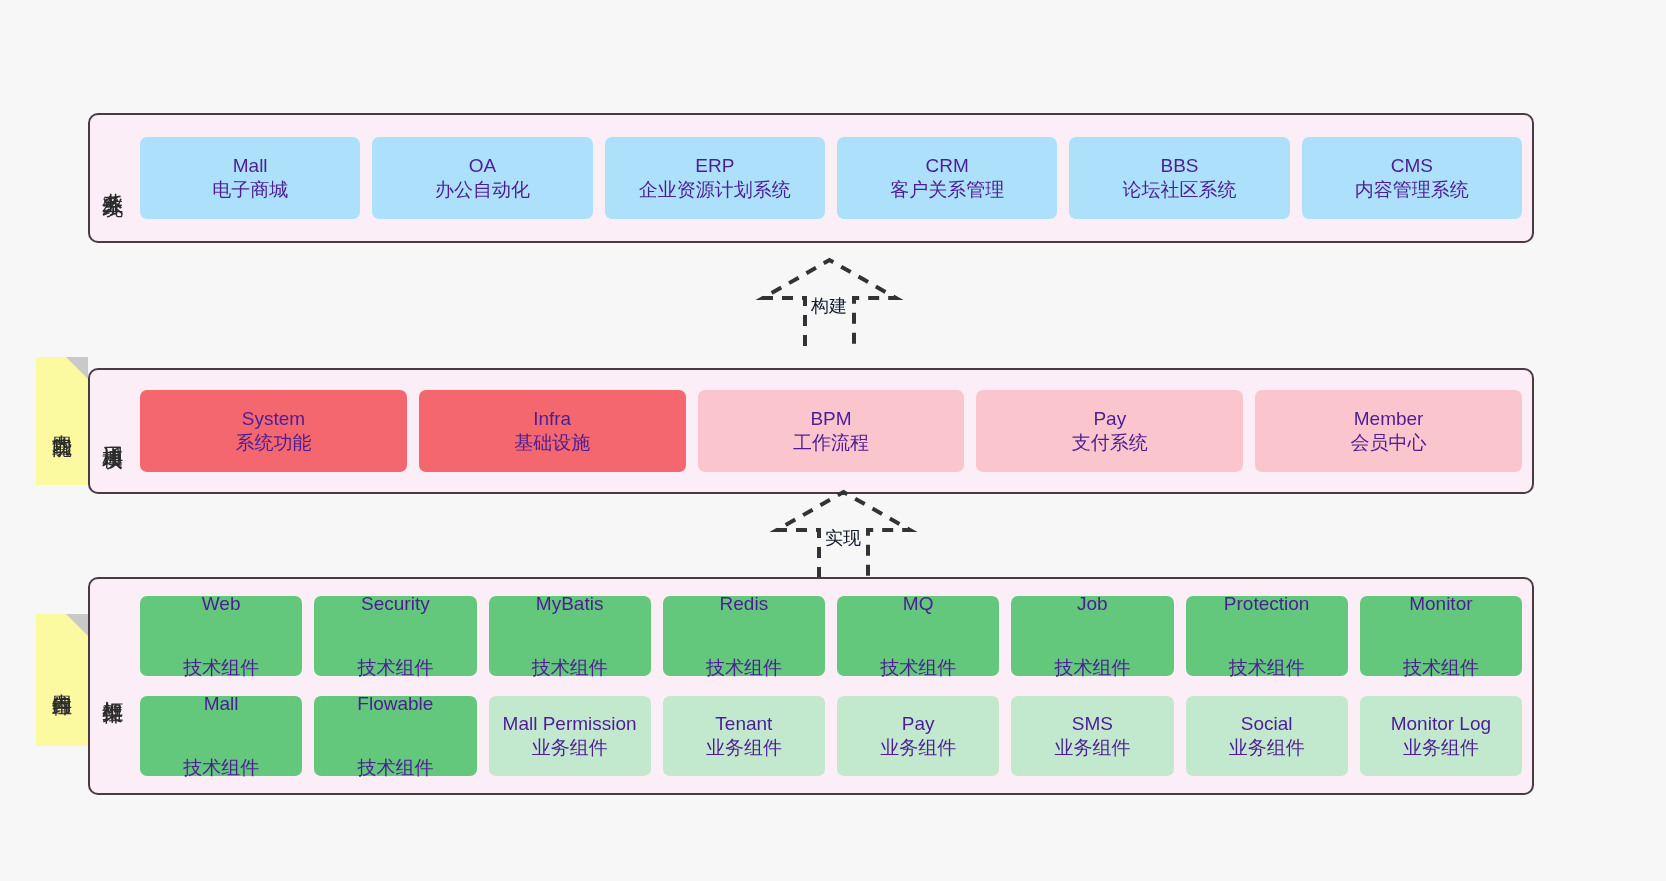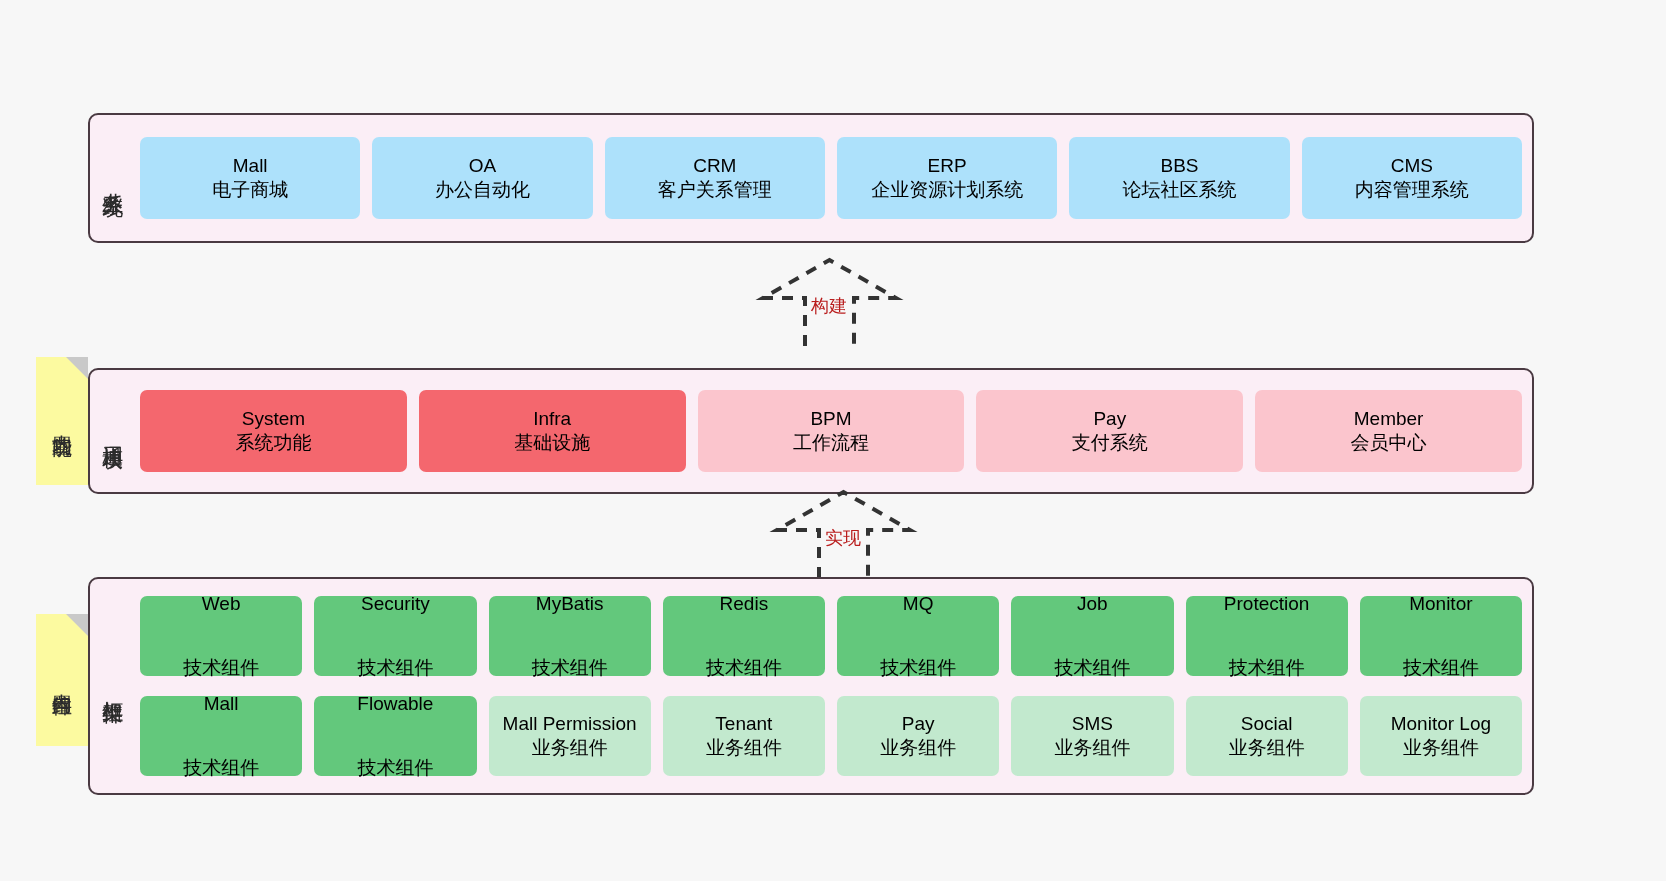--- a/index.html
+++ b/index.html
@@ -73,21 +73,21 @@
   .node {
     flex: 1 1 0;
     border-radius: 7px;
     display: flex;
     flex-direction: column;
     align-items: center;
     justify-content: center;
     text-align: center;
     line-height: 1.25;
     font-size: 19px;
-    color: #000000;
+    color: #4c1d95;
     box-sizing: border-box;
     padding: 6px 4px;
     min-width: 0;
   }
   .node .l1 { white-space: nowrap; }
   .node .l2 { white-space: nowrap; }
   .node.wrap .l1 { white-space: normal; }
 
   .band-biz .node { height: 82px; }
   .band-common .node { height: 82px; }
@@ -127,21 +127,21 @@
 
   
   .arrow {
     position: absolute;
     z-index: 2;
   }
   .arrow svg { display: block; overflow: visible; }
   .arrow-label {
     position: absolute;
     font-size: 18px;
-    color: #b91c1c;
+    color: #0f172a;
     background: transparent;
     white-space: nowrap;
     user-select: none;
   }
 </style>
 </head>
 <body>
 
 <div class="canvas">
 
@@ -151,26 +151,26 @@
       <div class="row">
         <div class="node blue">
           <span class="l1">Mall</span>
           <span class="l2">电子商城</span>
         </div>
         <div class="node blue">
           <span class="l1">OA</span>
           <span class="l2">办公自动化</span>
         </div>
         <div class="node blue">
+          <span class="l1">ERP</span>
+          <span class="l2">企业资源计划系统</span>
+        </div>
+        <div class="node blue">
           <span class="l1">CRM</span>
           <span class="l2">客户关系管理</span>
-        </div>
-        <div class="node blue">
-          <span class="l1">ERP</span>
-          <span class="l2">企业资源计划系统</span>
         </div>
         <div class="node blue">
           <span class="l1">BBS</span>
           <span class="l2">论坛社区系统</span>
         </div>
         <div class="node blue">
           <span class="l1">CMS</span>
           <span class="l2">内容管理系统</span>
         </div>
       </div>

